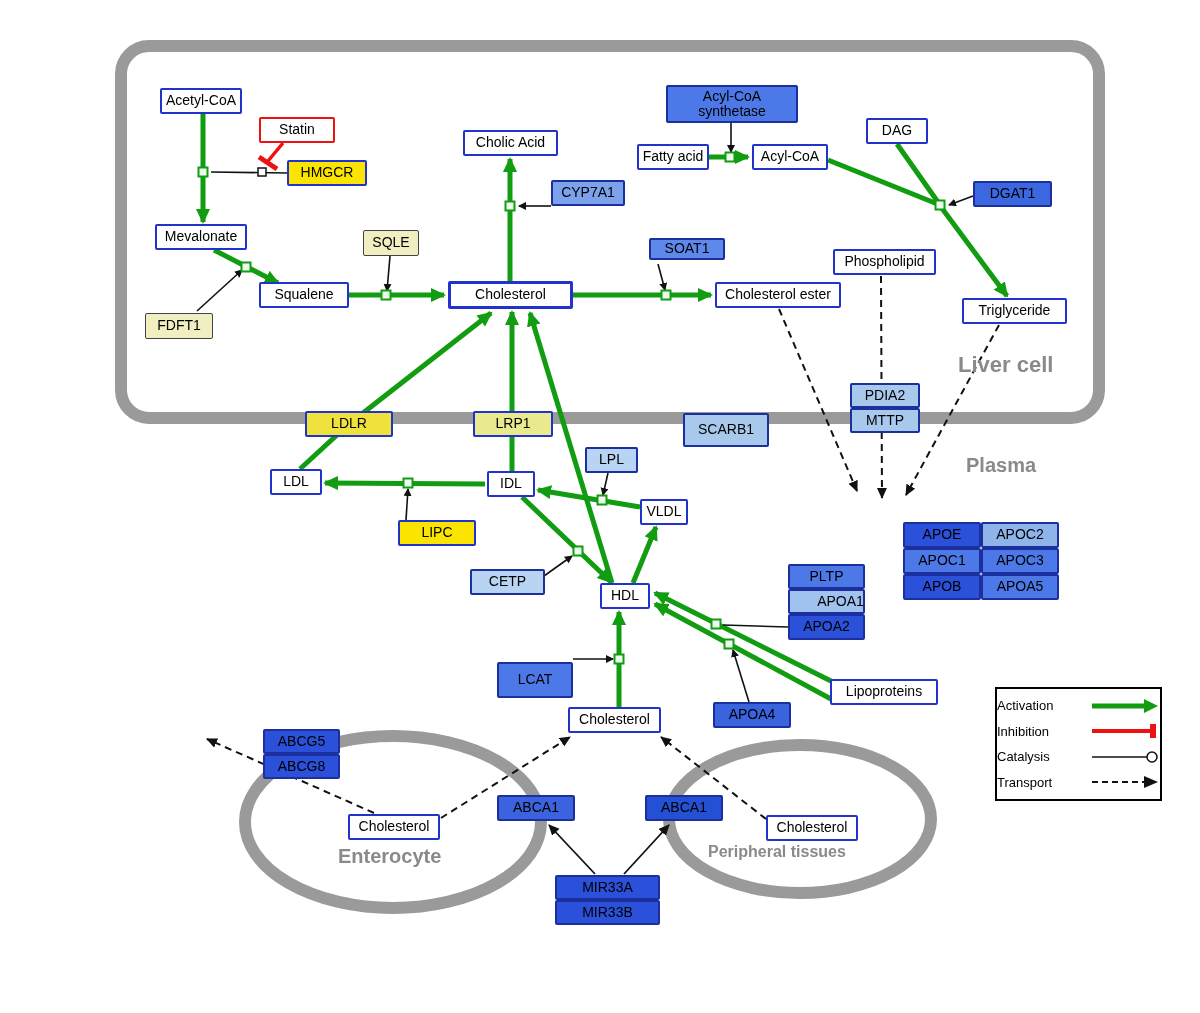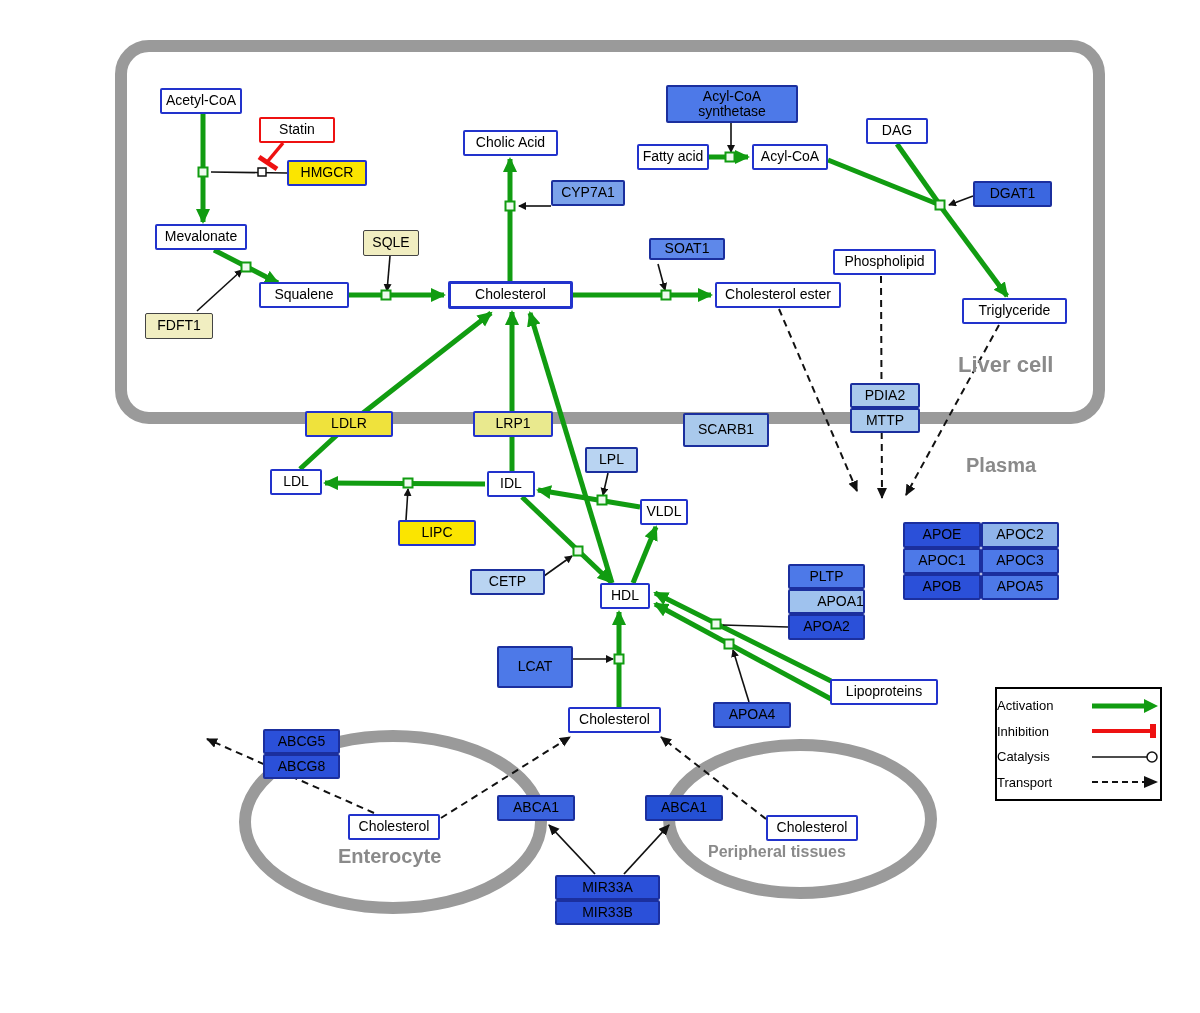--- a/index.html
+++ b/index.html
@@ -159,21 +159,21 @@
     <div class="node" style="left: 270px; top: 469px; width: 52px; height: 26px; background: rgb(255, 255, 255); border-color: rgb(34, 51, 204);">LDL</div>
     <div class="node" style="left: 487px; top: 471px; width: 48px; height: 26px; background: rgb(255, 255, 255); border-color: rgb(34, 51, 204);">IDL</div>
     <div class="node" style="left: 585px; top: 447px; width: 53px; height: 26px; background: rgb(185, 212, 242); border-color: rgb(27, 47, 158);">LPL</div>
     <div class="node" style="left: 640px; top: 499px; width: 48px; height: 26px; background: rgb(255, 255, 255); border-color: rgb(34, 51, 204);">VLDL</div>
     <div class="node" style="left: 370px; top: 520px; width: 78px; height: 26px; background: rgb(251, 229, 0); border-color: rgb(34, 51, 204); margin-left: 28px;">LIPC</div>
     <div class="node" style="left: 470px; top: 569px; width: 75px; height: 26px; background: rgb(185, 212, 242); border-color: rgb(27, 47, 158);">CETP</div>
     <div class="node" style="left: 600px; top: 583px; width: 50px; height: 26px; background: rgb(255, 255, 255); border-color: rgb(34, 51, 204);">HDL</div>
     <div class="node" style="left: 788px; top: 564px; width: 77px; height: 25px; background: rgb(77, 121, 232); border-color: rgb(27, 47, 158);">PLTP</div>
     <div class="node" style="left: 788px; top: 589px; width: 77px; height: 25px; background: rgb(159, 194, 238); border-color: rgb(27, 47, 158); padding-left: 28px;">APOA1</div>
     <div class="node" style="left: 788px; top: 614px; width: 77px; height: 26px; background: rgb(43, 80, 217); border-color: rgb(27, 47, 158);">APOA2</div>
-    <div class="node" style="left: 497px; top: 646px; width: 76px; height: 42px; background: rgb(77, 121, 232); border-color: rgb(27, 47, 158);">LCAT</div>
+    <div class="node" style="left: 497px; top: 662px; width: 76px; height: 36px; background: rgb(77, 121, 232); border-color: rgb(27, 47, 158);">LCAT</div>
     <div class="node" style="left: 713px; top: 702px; width: 78px; height: 26px; background: rgb(59, 99, 222); border-color: rgb(27, 47, 158);">APOA4</div>
     <div class="node" style="left: 830px; top: 679px; width: 108px; height: 26px; background: rgb(255, 255, 255); border-color: rgb(34, 51, 204);">Lipoproteins</div>
     <div class="node" style="left: 903px; top: 522px; width: 78px; height: 26px; background: rgb(43, 80, 217); border-color: rgb(27, 47, 158);">APOE</div>
     <div class="node" style="left: 981px; top: 522px; width: 78px; height: 26px; background: rgb(143, 180, 234); border-color: rgb(27, 47, 158);">APOC2</div>
     <div class="node" style="left: 903px; top: 548px; width: 78px; height: 26px; background: rgb(77, 121, 232); border-color: rgb(27, 47, 158);">APOC1</div>
     <div class="node" style="left: 981px; top: 548px; width: 78px; height: 26px; background: rgb(77, 121, 232); border-color: rgb(27, 47, 158);">APOC3</div>
     <div class="node" style="left: 903px; top: 574px; width: 78px; height: 26px; background: rgb(43, 80, 217); border-color: rgb(27, 47, 158);">APOB</div>
     <div class="node" style="left: 981px; top: 574px; width: 78px; height: 26px; background: rgb(77, 121, 232); border-color: rgb(27, 47, 158);">APOA5</div>
     <div class="node" style="left: 568px; top: 707px; width: 93px; height: 26px; background: rgb(255, 255, 255); border-color: rgb(34, 51, 204);">Cholesterol</div>
     <div class="node" style="left: 263px; top: 729px; width: 77px; height: 25px; background: rgb(43, 80, 217); border-color: rgb(27, 47, 158);">ABCG5</div>

